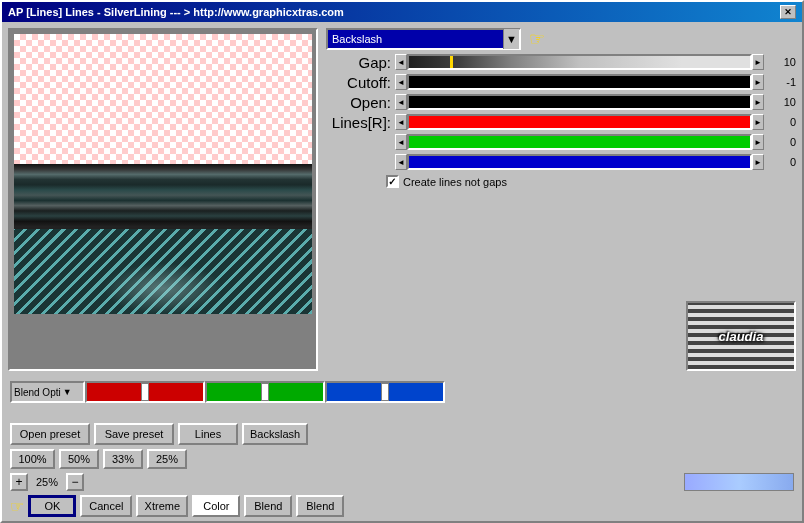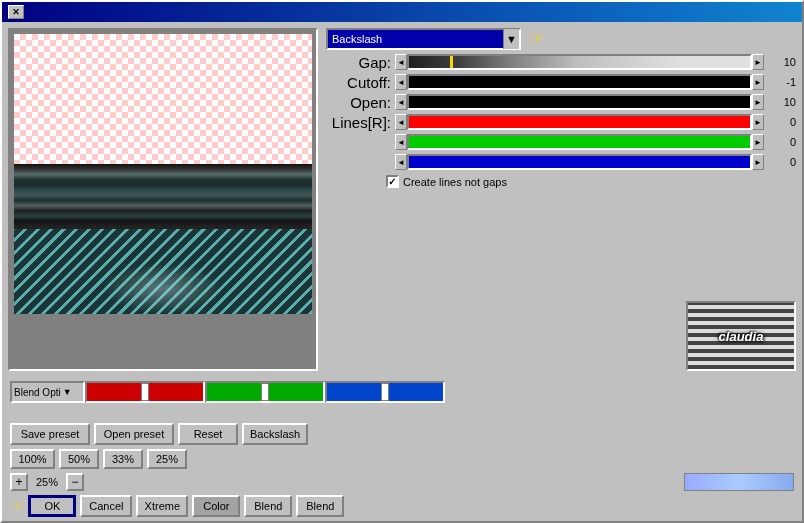--- a/index.html
+++ b/index.html
@@ -428,20 +428,21 @@
     .full-bottom {
       padding: 4px 8px;
     }
   </style>
 </head>
 <body>
 
 <div class="window">
 
   <div class="title-bar">
+    <span class="title-bar-text">AP [Lines] Lines - SilverLining  --- &gt; http://www.graphicxtras.com</span>
     <div class="title-bar-buttons">
       <div class="title-btn">✕</div>
     </div>
   </div>
 
   <div class="main-content">
 
     <div class="preview-panel">
       <div class="checker-area" style="background-image: linear-gradient(45deg, #ffcccc 25%, transparent 25%), linear-gradient(-45deg, #ffcccc 25%, transparent 25%), linear-gradient(45deg, transparent 75%, #ffcccc 75%), linear-gradient(-45deg, transparent 75%, #ffcccc 75%); background-size: 12px 12px; background-color: #ffffff; background-position: 0 0, 0 6px, 6px -6px, -6px 0px;">
       </div>
@@ -554,23 +555,23 @@
       <div style="height:22px; width:120px; border:2px solid; border-color:#808080 #fff #fff #808080; background:#00aa00; position:relative; overflow:visible;">
         <div style="position:absolute; left:50%; top:0; width:8px; height:100%; background:white; border:1px solid #808080; transform:translateX(-50%);"></div>
       </div>
 
       <div style="height:22px; width:120px; border:2px solid; border-color:#808080 #fff #fff #808080; background:#0044cc; position:relative; overflow:visible;">
         <div style="position:absolute; left:50%; top:0; width:8px; height:100%; background:white; border:1px solid #808080; transform:translateX(-50%);"></div>
       </div>
     </div>
 
     <div class="buttons-row" style="display:flex; gap:4px; margin-bottom:4px;">
+      <div class="win-btn" style="height:22px; min-width:80px; background:#c0c0c0; border:2px solid; border-color:#fff #808080 #808080 #fff; font-size:11px; cursor:pointer; display:flex; align-items:center; justify-content:center; padding:0 6px;">Open preset</div>
       <div class="win-btn" style="height:22px; min-width:80px; background:#c0c0c0; border:2px solid; border-color:#fff #808080 #808080 #fff; font-size:11px; cursor:pointer; display:flex; align-items:center; justify-content:center; padding:0 6px;">Save preset</div>
-      <div class="win-btn" style="height:22px; min-width:80px; background:#c0c0c0; border:2px solid; border-color:#fff #808080 #808080 #fff; font-size:11px; cursor:pointer; display:flex; align-items:center; justify-content:center; padding:0 6px;">Open preset</div>
-      <div class="win-btn" style="height:22px; min-width:60px; background:#c0c0c0; border:2px solid; border-color:#fff #808080 #808080 #fff; font-size:11px; cursor:pointer; display:flex; align-items:center; justify-content:center; padding:0 6px;">Reset</div>
+      <div class="win-btn" style="height:22px; min-width:60px; background:#c0c0c0; border:2px solid; border-color:#fff #808080 #808080 #fff; font-size:11px; cursor:pointer; display:flex; align-items:center; justify-content:center; padding:0 6px;">Lines</div>
       <div class="win-btn" style="height:22px; min-width:65px; background:#c0c0c0; border:2px solid; border-color:#fff #808080 #808080 #fff; font-size:11px; cursor:pointer; display:flex; align-items:center; justify-content:center; padding:0 6px;">Backslash</div>
     </div>
 
     <div class="zoom-row" style="display:flex; gap:4px; margin-bottom:4px;">
       <div class="zoom-btn" style="height:20px; min-width:45px; background:#c0c0c0; border:2px solid; border-color:#fff #808080 #808080 #fff; font-size:11px; cursor:pointer; display:flex; align-items:center; justify-content:center; padding:0 4px;">100%</div>
       <div class="zoom-btn" style="height:20px; min-width:40px; background:#c0c0c0; border:2px solid; border-color:#fff #808080 #808080 #fff; font-size:11px; cursor:pointer; display:flex; align-items:center; justify-content:center; padding:0 4px;">50%</div>
       <div class="zoom-btn" style="height:20px; min-width:40px; background:#c0c0c0; border:2px solid; border-color:#fff #808080 #808080 #fff; font-size:11px; cursor:pointer; display:flex; align-items:center; justify-content:center; padding:0 4px;">33%</div>
       <div class="zoom-btn" style="height:20px; min-width:40px; background:#c0c0c0; border:2px solid; border-color:#fff #808080 #808080 #fff; font-size:11px; cursor:pointer; display:flex; align-items:center; justify-content:center; padding:0 4px;">25%</div>
     </div>
 
@@ -580,18 +581,18 @@
       <div class="minus-btn" style="width:18px; height:18px; background:#c0c0c0; border:2px solid; border-color:#fff #808080 #808080 #fff; font-size:12px; cursor:pointer; display:flex; align-items:center; justify-content:center;">−</div>
       <div style="flex:1;"></div>
       <div class="color-preview-bar" style="width:110px; height:18px; background:linear-gradient(to right, #99aaff, #aaccff, #88aaee); border:1px solid #808080;"></div>
     </div>
 
     <div class="action-row" style="display:flex; align-items:center; gap:4px;">
       <span class="hand-icon-small" style="font-size:16px; color:#ffd700;">☞</span>
       <div class="action-btn ok-btn" style="height:22px; min-width:48px; background:#c0c0c0; border:3px solid #000080; font-size:11px; cursor:pointer; display:flex; align-items:center; justify-content:center; padding:0 6px;">OK</div>
       <div class="action-btn" style="height:22px; min-width:52px; background:#c0c0c0; border:2px solid; border-color:#fff #808080 #808080 #fff; font-size:11px; cursor:pointer; display:flex; align-items:center; justify-content:center; padding:0 6px;">Cancel</div>
       <div class="action-btn" style="height:22px; min-width:52px; background:#c0c0c0; border:2px solid; border-color:#fff #808080 #808080 #fff; font-size:11px; cursor:pointer; display:flex; align-items:center; justify-content:center; padding:0 6px;">Xtreme</div>
-      <div class="action-btn" style="height:22px; min-width:48px; background:#a3a3a3; border:2px solid; border-color:#fff #808080 #808080 #fff; font-size:11px; cursor:pointer; display:flex; align-items:center; justify-content:center; padding:8px 6px;">Color</div>
+      <div class="action-btn" style="height:22px; min-width:48px; background:#ffffff; border:2px solid; border-color:#fff #808080 #808080 #fff; font-size:11px; cursor:pointer; display:flex; align-items:center; justify-content:center; padding:8px 6px;">Color</div>
       <div class="action-btn" style="height:22px; min-width:48px; background:#c0c0c0; border:2px solid; border-color:#fff #808080 #808080 #fff; font-size:11px; cursor:pointer; display:flex; align-items:center; justify-content:center; padding:0 6px;">Blend</div>
       <div class="action-btn" style="height:22px; min-width:48px; background:#c0c0c0; border:2px solid; border-color:#fff #808080 #808080 #fff; font-size:11px; cursor:pointer; display:flex; align-items:center; justify-content:center; padding:0 6px;">Blend</div>
     </div>
   </div>
 </div>
 
 </body></html>

